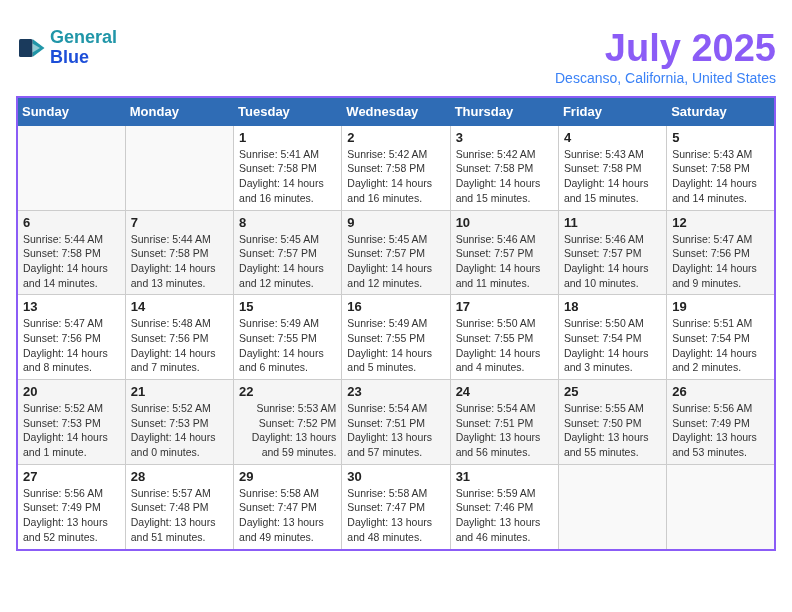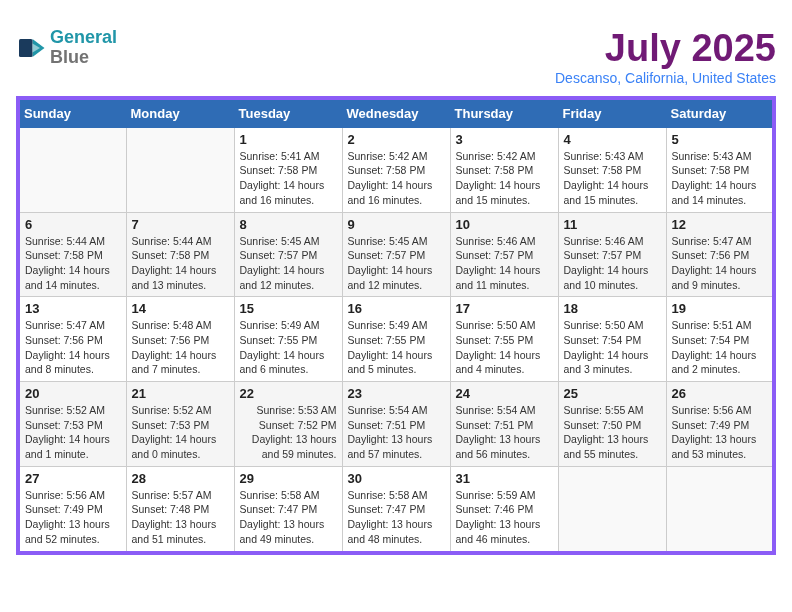--- a/index.html
+++ b/index.html
@@ -34,31 +34,31 @@
     .logo-icon {
       width: 30px;
       height: 30px;
     }
     .title-block {
       text-align: right;
     }
     .month-title {
       font-size: 38px;
       font-weight: bold;
-      color: #701a75;
+      color: #8b5cf6;
       line-height: 1.1;
     }
     .location {
       font-size: 14px;
       color: #3b82f6;
     }
     .calendar {
       width: 100%;
       border-collapse: collapse;
-      border: 4px solid #8b5cf6;
+      border: 2px solid #8b5cf6;
     }
     .calendar th {
       background: #2f6cb5;
       color: #fff;
       font-size: 13px;
       font-weight: bold;
       padding: 6px 4px;
       text-align: left;
       border: 1px solid #2f6cb5;
     }
@@ -96,21 +96,21 @@
 <div class="header">
   <div class="logo">
     <svg class="logo-icon" viewBox="0 0 40 40">
       <polygon points="22,8 38,20 22,32" fill="#2196a8"></polygon>
       <rect x="4" y="8" width="18" height="24" fill="#1a3a5c" rx="2"></rect>
       <polygon points="22,14 32,20 22,26" fill="#fff" opacity="0.5"></polygon>
     </svg>
     <div>
       <div class="logo-text">
         <span>General</span><br>
-        <span style="color:#737373">Blue</span>
+        <span style="color:#1d4ed8">Blue</span>
       </div>
     </div>
   </div>
   <div class="title-block">
     <div class="month-title">July 2025</div>
     <div class="location">Descanso, California, United States</div>
   </div>
 </div>
 
 <table class="calendar">

